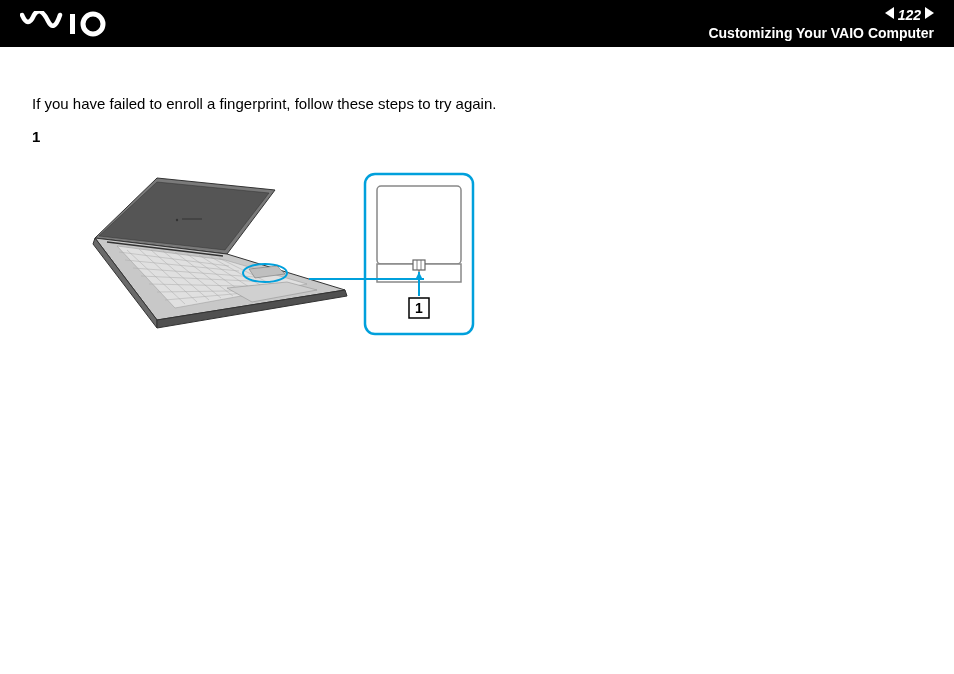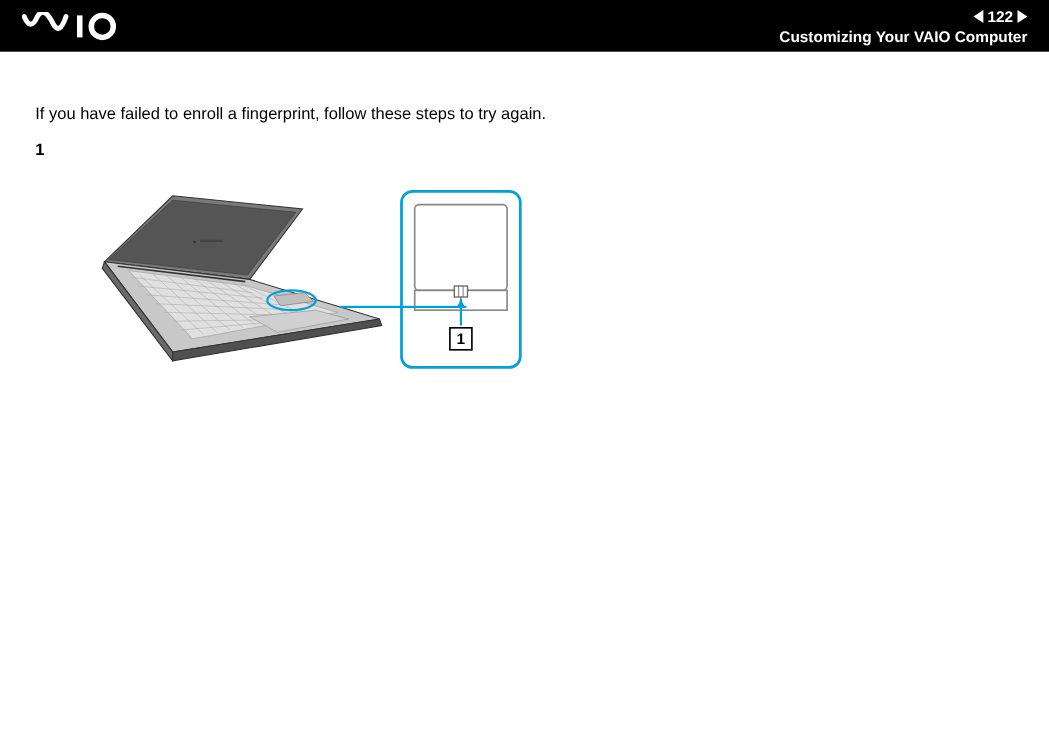--- a/index.html
+++ b/index.html
@@ -28,22 +28,22 @@
     .header-right {
       color: #fff;
       text-align: right;
       display: flex;
       flex-direction: column;
       align-items: flex-end;
       gap: 2px;
     }
     .page-nav {
       display: flex;
-      align-items: center;
       gap: 4px;
+      font-style: italic;
       font-weight: bold;
       font-size: 14px;
     }
     .nav-arrow {
       width: 0;
       height: 0;
       cursor: pointer;
     }
     .nav-arrow.left {
       border-top: 6px solid transparent;

